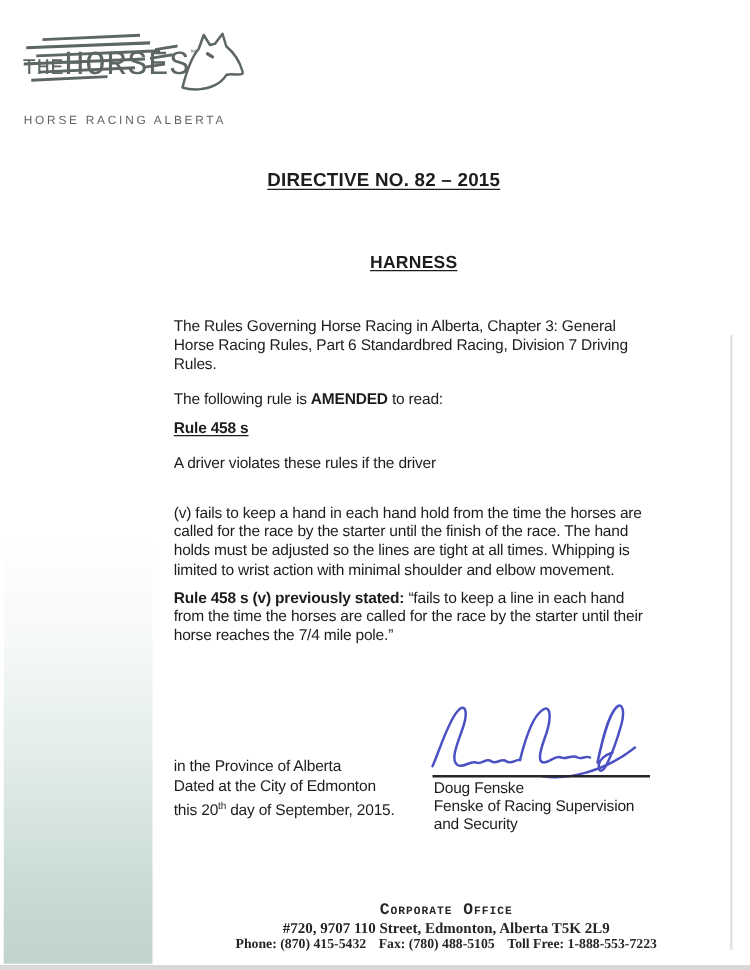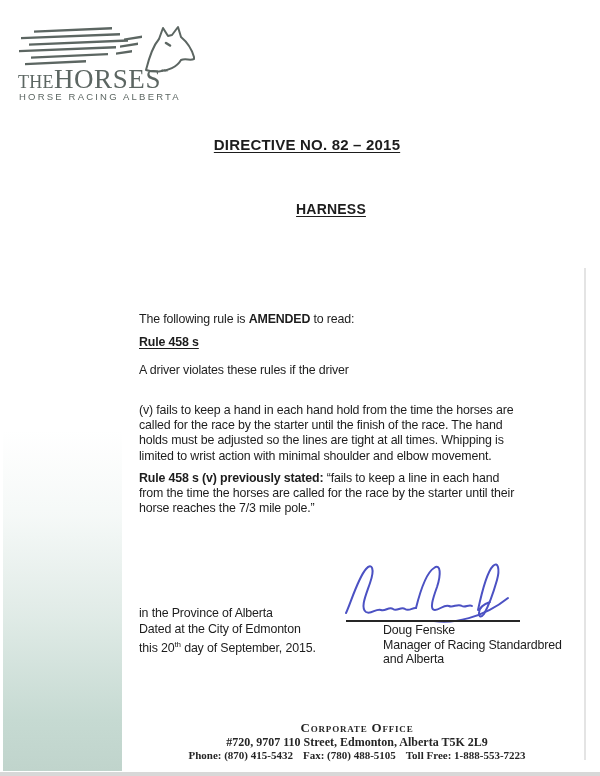--- a/index.html
+++ b/index.html
@@ -14,21 +14,21 @@
     background:linear-gradient(to bottom,
       rgba(201,220,213,0) 0%, rgba(201,220,213,0.18) 25%,
       rgba(198,218,210,0.55) 55%, #c6dad2 85%, #c0d4cc 100%);
   }
   .scan-right { position:absolute; left:584px; top:268px; width:2px; height:492px; background:#e4e4e4; }
   .scan-bottom { position:absolute; left:0; bottom:0; width:600px; height:4px; background:#d8d8d8; }
 
   
   .logo { position:absolute; left:18px; top:24px; width:170px; height:84px; color:#5c6662; }
   .logo svg { position:absolute; top:0; left:0; }
-  .brand { position:absolute; top:42px; left:0; white-space:nowrap; font-family:Liberation Serif, serif; line-height:1; }
+  .brand { position:absolute; top:16px; left:0; white-space:nowrap; font-family:Liberation Mono, monospace; line-height:1; }
   .brand .the { font-size:18px; letter-spacing:.3px; }
   .brand .horses { font-size:27px; letter-spacing:.6px; }
   .brand .tm { font-size:7px; vertical-align:14px; letter-spacing:0; }
   .tagline { position:absolute; top:67px; left:1px; font-size:9.5px; letter-spacing:2.2px; white-space:nowrap; }
 
   .heading { position:absolute; font-weight:bold; text-align:center; width:600px;
              text-decoration:underline; text-underline-offset:2px; text-decoration-thickness:1.4px; }
   .title    { top:136px; left:7px;  font-size:15px;   letter-spacing:.2px; }
   .subtitle { top:201px; left:31px; font-size:14px;   letter-spacing:.2px; }
 
@@ -39,25 +39,25 @@
   .p-driver { top:363px; }
   .p-clause { top:391px;margin-top:12px; }
   .p-prev   { top:471px; }
   .b { font-weight:bold; }
 
   .dated { position:absolute; left:139px; top:606px; font-size:12.4px; line-height:15.6px; letter-spacing:-0.15px; }
   .dated sup { font-size:8px; vertical-align:5px; }
 
   .signature-svg { position:absolute; left:336px; top:560px; }
   .sig-line { position:absolute; left:346px; top:620px; width:174px; height:1.6px; background:#262626; }
-  .sig-block { position:absolute; left:347px; top:623px; font-size:12.4px; line-height:14.6px; letter-spacing:-0.15px;margin-left:36px; }
+  .sig-block { position:absolute; left:347px; top:623px; font-size:12.4px; line-height:14.6px; letter-spacing:-0.15px; }
 
   .footer { position:absolute; left:120px; top:721px; width:474px; text-align:center;
             font-family:"Liberation Serif", serif; color:#262626; }
-  .f-head  { font-size:13px; font-weight:bold; font-variant:small-caps; letter-spacing:.8px; line-height:14px; }
+  .f-head  { font-size:13px; font-weight:bold; font-variant:small-caps; letter-spacing:.8px; line-height:14px;font-family:Liberation Mono, monospace; }
   .f-addr  { font-size:12px; line-height:13px; margin-top:1px; font-weight:bold; }
   .f-phone { font-size:11px; line-height:13px; font-weight:bold; }
   .f-phone span { margin:0 5px; }
 </style>
 </head>
 <body>
 
 <div class="page">
 
   <div class="green-band"></div>
@@ -82,50 +82,51 @@
         <path d="M148,19 L152,21.5" stroke-width="2.6"></path>
       </g>
     </svg>
     <div class="brand"><span class="the">THE</span><span class="horses">HORSES</span><span class="tm">™</span></div>
     <div class="tagline">HORSE RACING ALBERTA</div>
   </header>
 
   <div class="heading title">DIRECTIVE NO. 82 – 2015</div>
   <div class="heading subtitle">HARNESS</div>
 
+  <p class="para p-intro">The Rules Governing  Horse Racing in Alberta, Chapter 3:  General Horse Racing Rules, Part 6 Standardbred Racing, Division 7 Driving Rules.</p>
 
   <p class="para p-amend"><span>The following rule is </span><span class="b">AMENDED</span><span> to read:</span></p>
 
   <p class="para p-rule">Rule 458 s</p>
 
   <p class="para p-driver">A driver violates these rules if the driver</p>
 
   <p class="para p-clause">(v)  fails to keep a hand in each hand hold from the time the horses are called for the race by the starter until the finish of the race.  The hand holds must be adjusted so the lines are tight at all times.  Whipping is limited to wrist action with minimal shoulder and elbow movement.</p>
 
-  <p class="para p-prev"><span class="b">Rule 458 s (v) previously stated:</span><span>  “fails to keep a line in each hand from the time the horses are called for the race by the starter until their horse reaches the 7/3 mile pole.”</span></p>
+  <p class="para p-prev"><span class="b">Rule 458 s (v) previously stated:</span><span>  “fails to keep a line in each hand from the time the horses are called for the race by the starter until their horse reaches the 7/4 mile pole.”</span></p>
 
   <div class="dated">
     <div>in the Province of Alberta</div>
     <div>Dated at the City of Edmonton</div>
     <div><span>this 20</span><sup>th</sup><span> day of September, 2015.</span></div>
   </div>
 
   <svg class="signature-svg" width="192" height="70" viewBox="0 0 192 70">
     <g fill="none" stroke="#4b51c3" stroke-width="2" stroke-linecap="round" stroke-linejoin="round">
       <path d="M10,53 C14,45 22,18 30,9 C36,2 39,9 34,23 C30,35 24,48 30,52 C35,55 40,48 45,50 C49,52 53,46 57,49 C61,52 65,46 69,49 C73,52 77,47 80,48"></path>
       <path d="M80,48 C84,32 90,13 98,8 C105,3 105,15 101,27 C97,38 93,50 99,50 C104,50 108,44 113,46 C117,48 122,43 126,46 C129,48 133,44 136,46"></path>
       <path d="M142,50 C145,36 150,13 157,6 C162,1 164,9 161,20 C157,34 152,47 148,54 C145,58 143,57 143,53 C143,48 148,44 154,42"></path>
       <path d="M98,61 C117,64 147,58 172,38"></path>
     </g>
   </svg>
   <div class="sig-line"></div>
   <div class="sig-block">
     <div>Doug Fenske</div>
-    <div>Manager of Racing Standardbred</div>
-    <div>and Alberta</div>
+    <div>Fenske of Racing Supervision</div>
+    <div>and Security</div>
   </div>
 
   <footer class="footer">
     <div class="f-head">Corporate Office</div>
     <div class="f-addr">#720, 9707 110 Street, Edmonton, Alberta T5K 2L9</div>
     <div class="f-phone"><span>Phone: (870) 415-5432</span><span>Fax: (780) 488-5105</span><span>Toll Free: 1-888-553-7223</span></div>
   </footer>
 
 </div>
 

